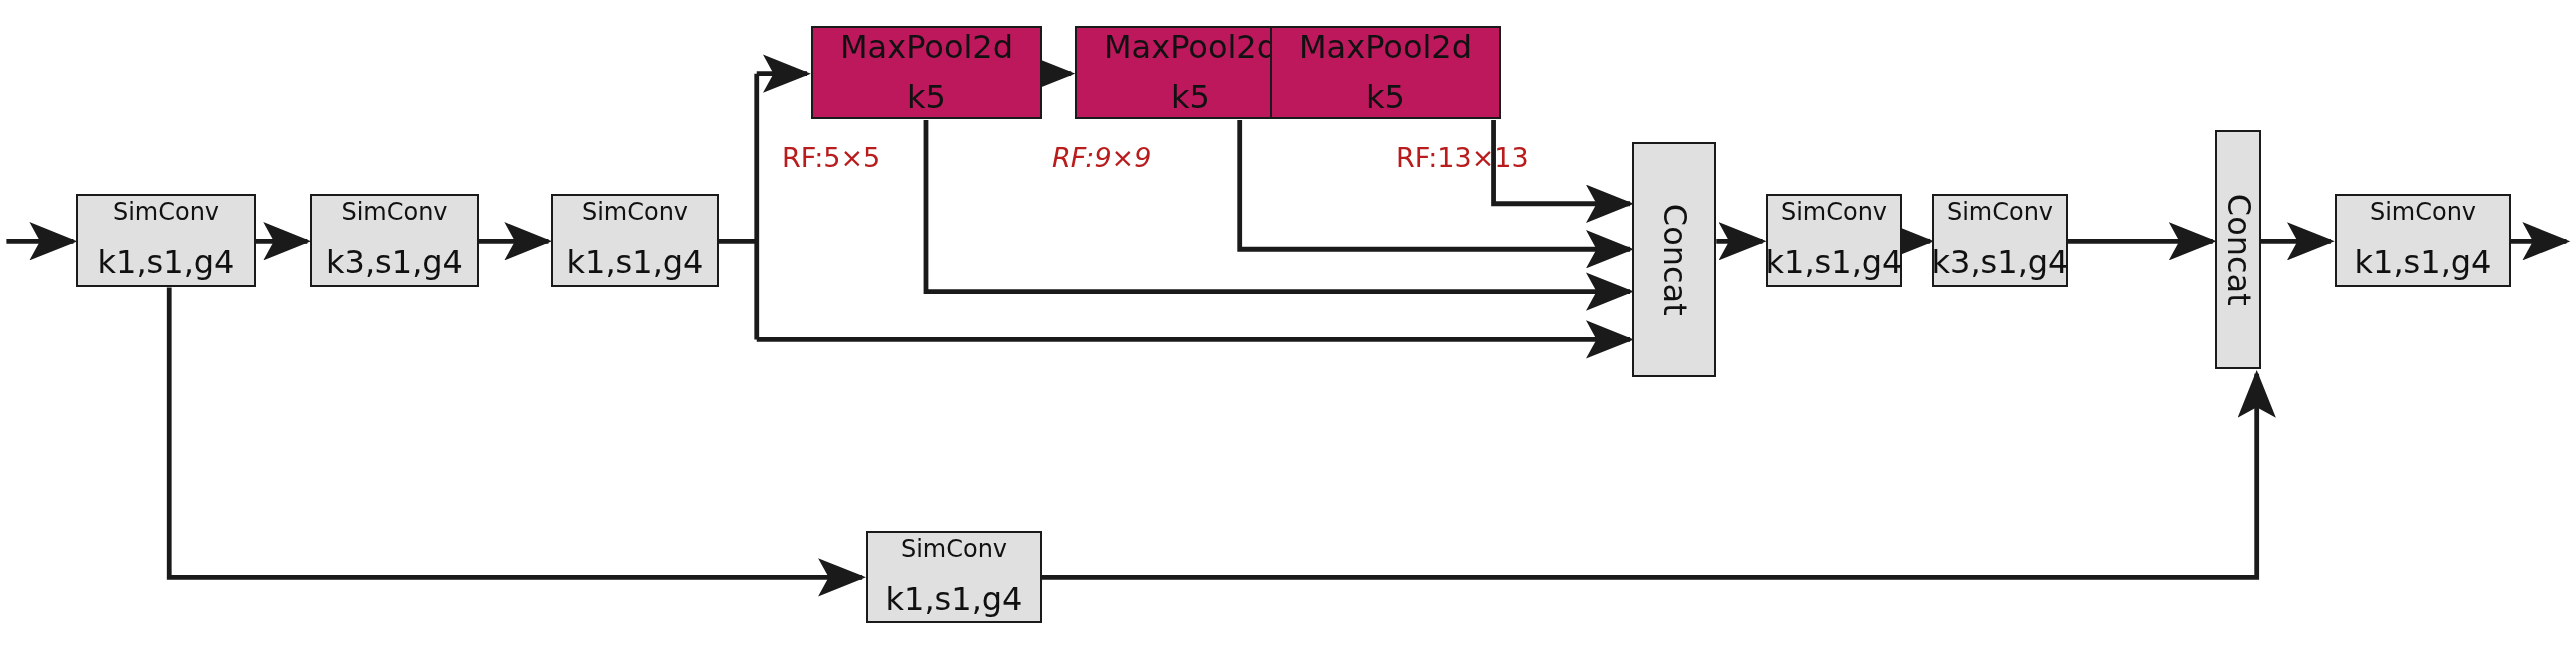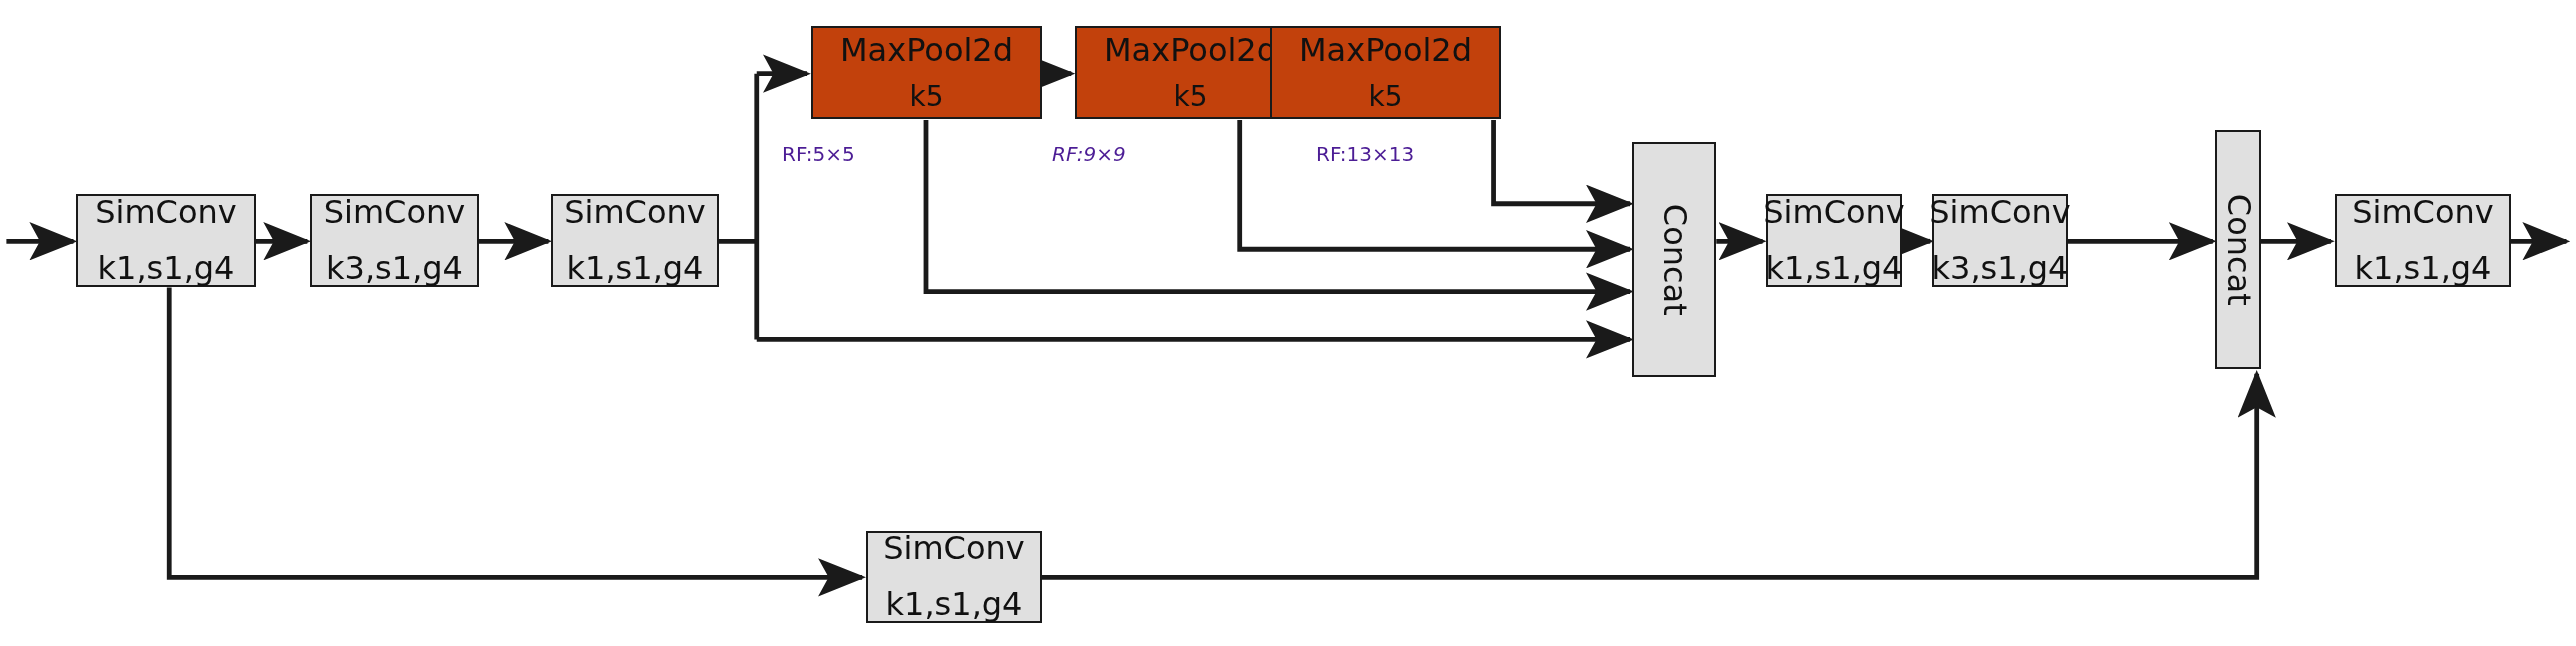--- a/index.html
+++ b/index.html
@@ -36,43 +36,43 @@
     justify-content: center;
     text-align: center;
     line-height: 1.30;
     color: #111111;
     z-index: 3;
   }
   .node.simconv {
     background: #e0e0e0;
   }
   .node.maxpool {
-    background: #c2410c;
+    background: #be185d;
   }
   .node.concat {
     background: #e0e0e0;
   }
   .node-line {
     display: block;
     white-space: nowrap;
   }
-  .node .l1 { font-size: 32px; }
+  .node .l1 { font-size: 24px; }
   .node .l2 { font-size: 32px; margin-top: 14px; }
   .node.maxpool .l1 { font-size: 32px; }
-  .node.maxpool .l2 { font-size: 28px; margin-top: 8px; }
+  .node.maxpool .l2 { font-size: 32px; margin-top: 8px; }
   .concat-label {
     font-size: 32px;
     white-space: nowrap;
     transform: rotate(90deg);
     transform-origin: center center;
   }
   .rf-label {
     position: absolute;
-    font-size: 20px;
-    color: #4c1d95;
+    font-size: 27px;
+    color: #b91c1c;
     white-space: nowrap;
     z-index: 3;
   }
 </style>
 </head>
 <body>
 
 <div id="diagram-root">
 
   <svg id="wires" viewBox="0 0 3227 810" width="2576" height="647" xmlns="http://www.w3.org/2000/svg">
@@ -145,21 +145,21 @@
     <span class="node-line l2">k5</span>
   </div>
 
   <div class="node maxpool" style="left:1270px; top:26px; width:231px; height:93px;">
     <span class="node-line l1">MaxPool2d</span>
     <span class="node-line l2">k5</span>
   </div>
 
   <div class="rf-label" style="left:782px; top:142px;">RF:5×5</div>
   <div class="rf-label" style="left:1052px; top:142px;font-style:italic;">RF:9×9</div>
-  <div class="rf-label" style="left:1316px; top:142px;">RF:13×13</div>
+  <div class="rf-label" style="left:1396px; top:142px;">RF:13×13</div>
 
   <div class="node concat" style="left:1632px; top:142px; width:84px; height:235px;">
     <span class="concat-label">Concat</span>
   </div>
 
   <div class="node simconv" style="left:1766px; top:194px; width:136px; height:93px;">
     <span class="node-line l1">SimConv</span>
     <span class="node-line l2">k1,s1,g4</span>
   </div>
 

